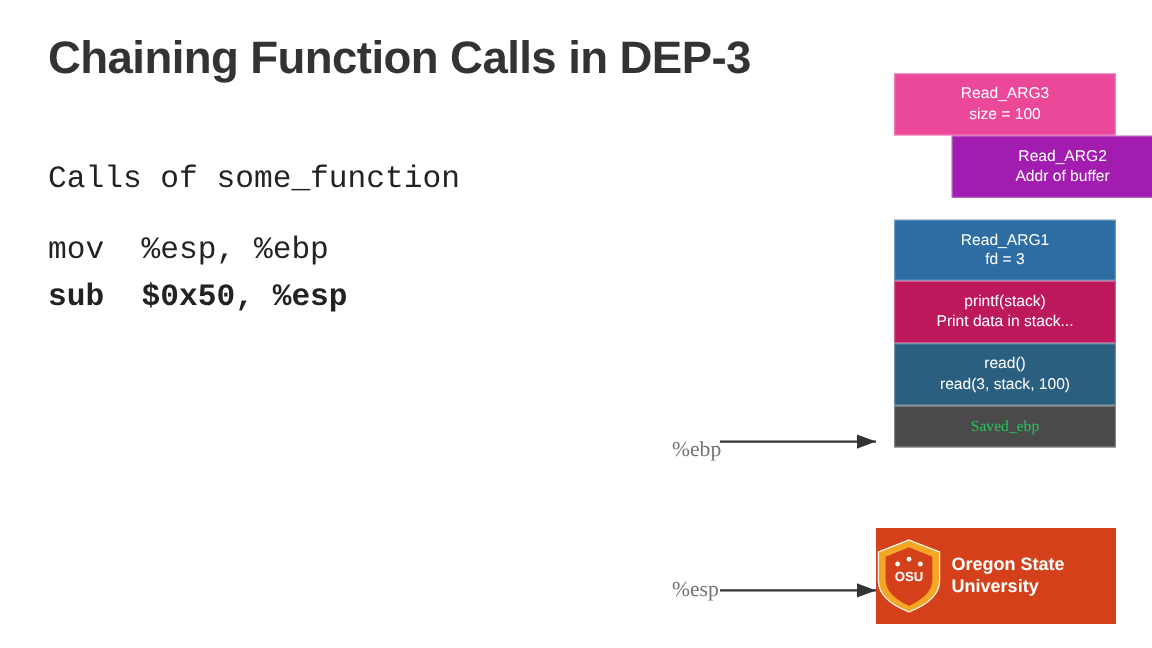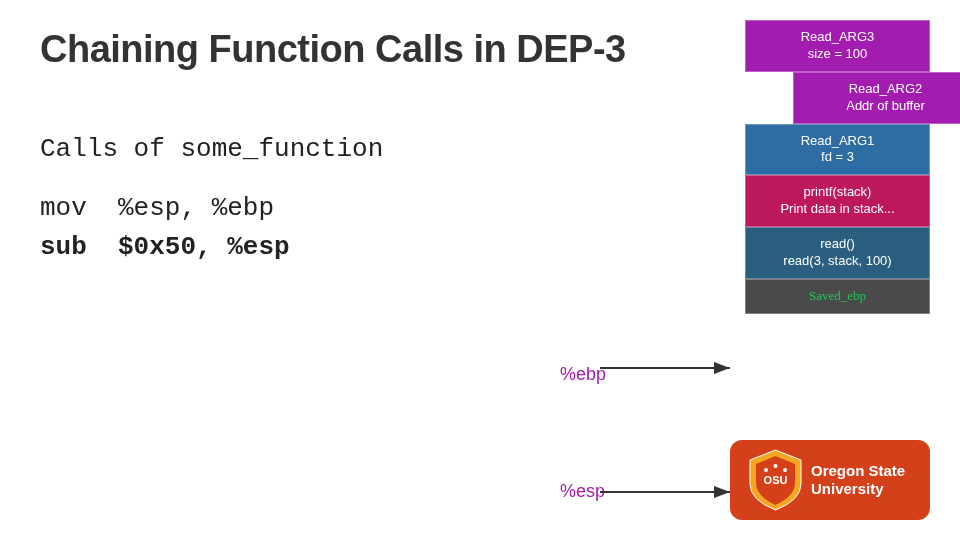--- a/index.html
+++ b/index.html
@@ -59,66 +59,68 @@
       padding: 8px 10px;
       text-align: center;
       font-size: 13px;
       font-weight: normal;
       color: #ffffff;
       border: 1px solid rgba(255,255,255,0.3);
       line-height: 1.3;
     }
 
     .stack-block.dark-blue {
-      background-color: #a21caf;
+      background-color: #ec4899;
+      margin-top: 41px;
     }
 
     .stack-block.medium-blue {
       background-color: #a21caf;
       margin-left: 48px;
     }
 
     .stack-block.blue {
       background-color: #2e6da4;
+      margin-top: 18px;
     }
 
     .stack-block.navy {
       background-color: #be185d;
     }
 
     .stack-block.teal {
       background-color: #2a5f7f;
     }
 
     .stack-block.saved {
       background-color: #4a4a4a;
       color: #22c55e;
       font-family: Liberation Serif, serif;
     }
 
     
     .register-label {
       position: absolute;
       font-size: 18px;
-      color: #a21caf;
-      font-family: Liberation Sans, sans-serif;
+      color: #737373;
+      font-family: Liberation Serif, serif;
     }
 
     
     .osu-logo {
       position: absolute;
       bottom: 20px;
       right: 30px;
       width: 200px;
       height: 80px;
       background: #d4401a;
-      border-radius: 12px;
+      border-radius: 0;
       display: flex;
       align-items: center;
-      padding: 18px;
+      padding: 0;
       gap: 8px;
     }
 
     .osu-shield {
       width: 55px;
       height: 64px;
       flex-shrink: 0;
     }
 
     .osu-text {

